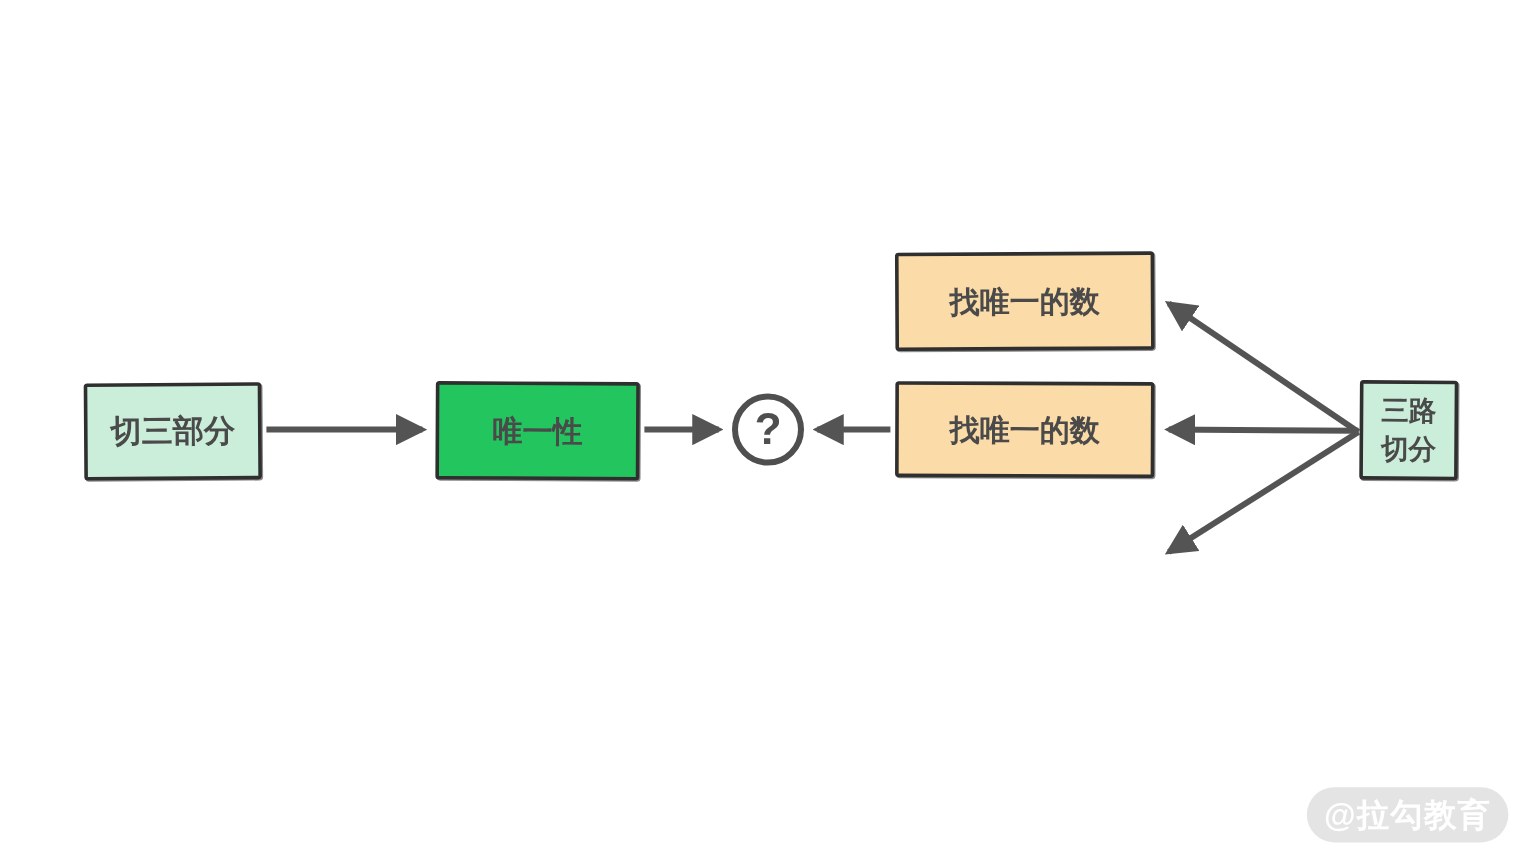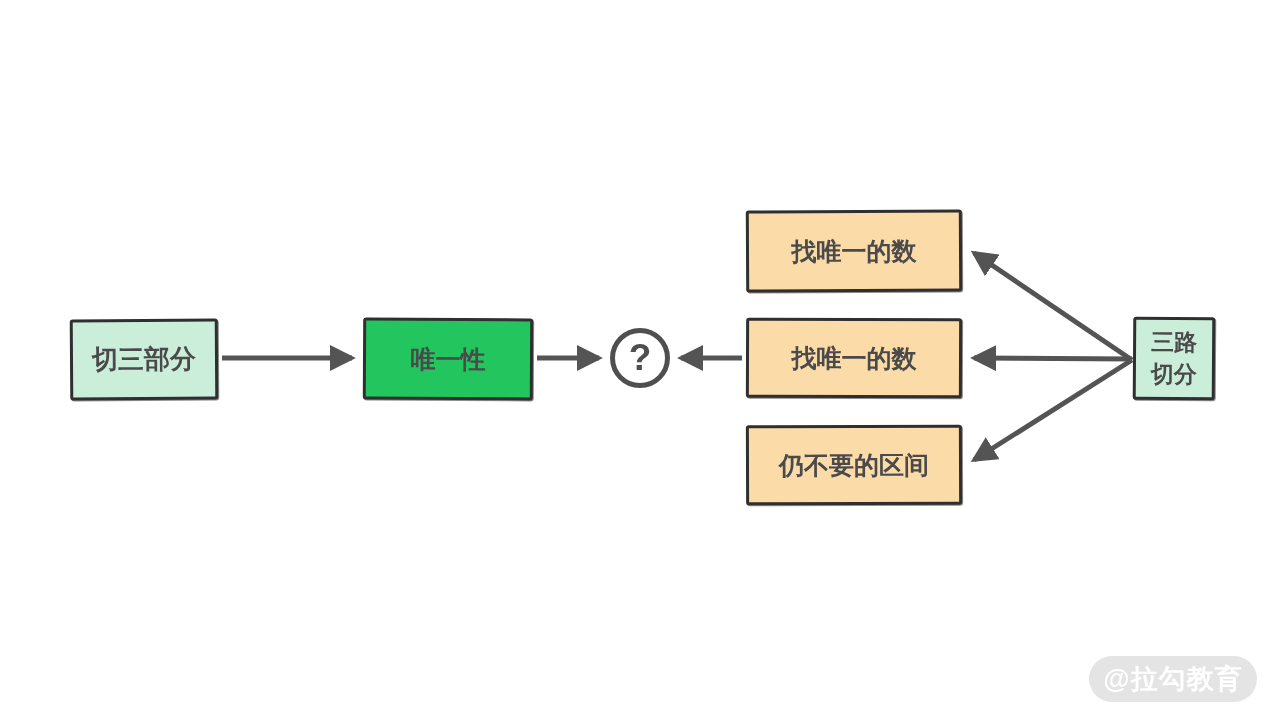--- a/index.html
+++ b/index.html
@@ -112,23 +112,20 @@
   </div>
 
   <div class="node peach cut3">
     <span>找唯一的数</span>
   </div>
 
   <div class="node peach findu">
     <span>找唯一的数</span>
   </div>
 
-  <div class="node peach discard">
-    <span>仍不要的区间</span>
-  </div>
 
   <div class="node mint threeway">
     <span>三路切分</span>
   </div>
 
   <div class="watermark">
     <span>@拉勾教育</span>
   </div>
 
 </div>

